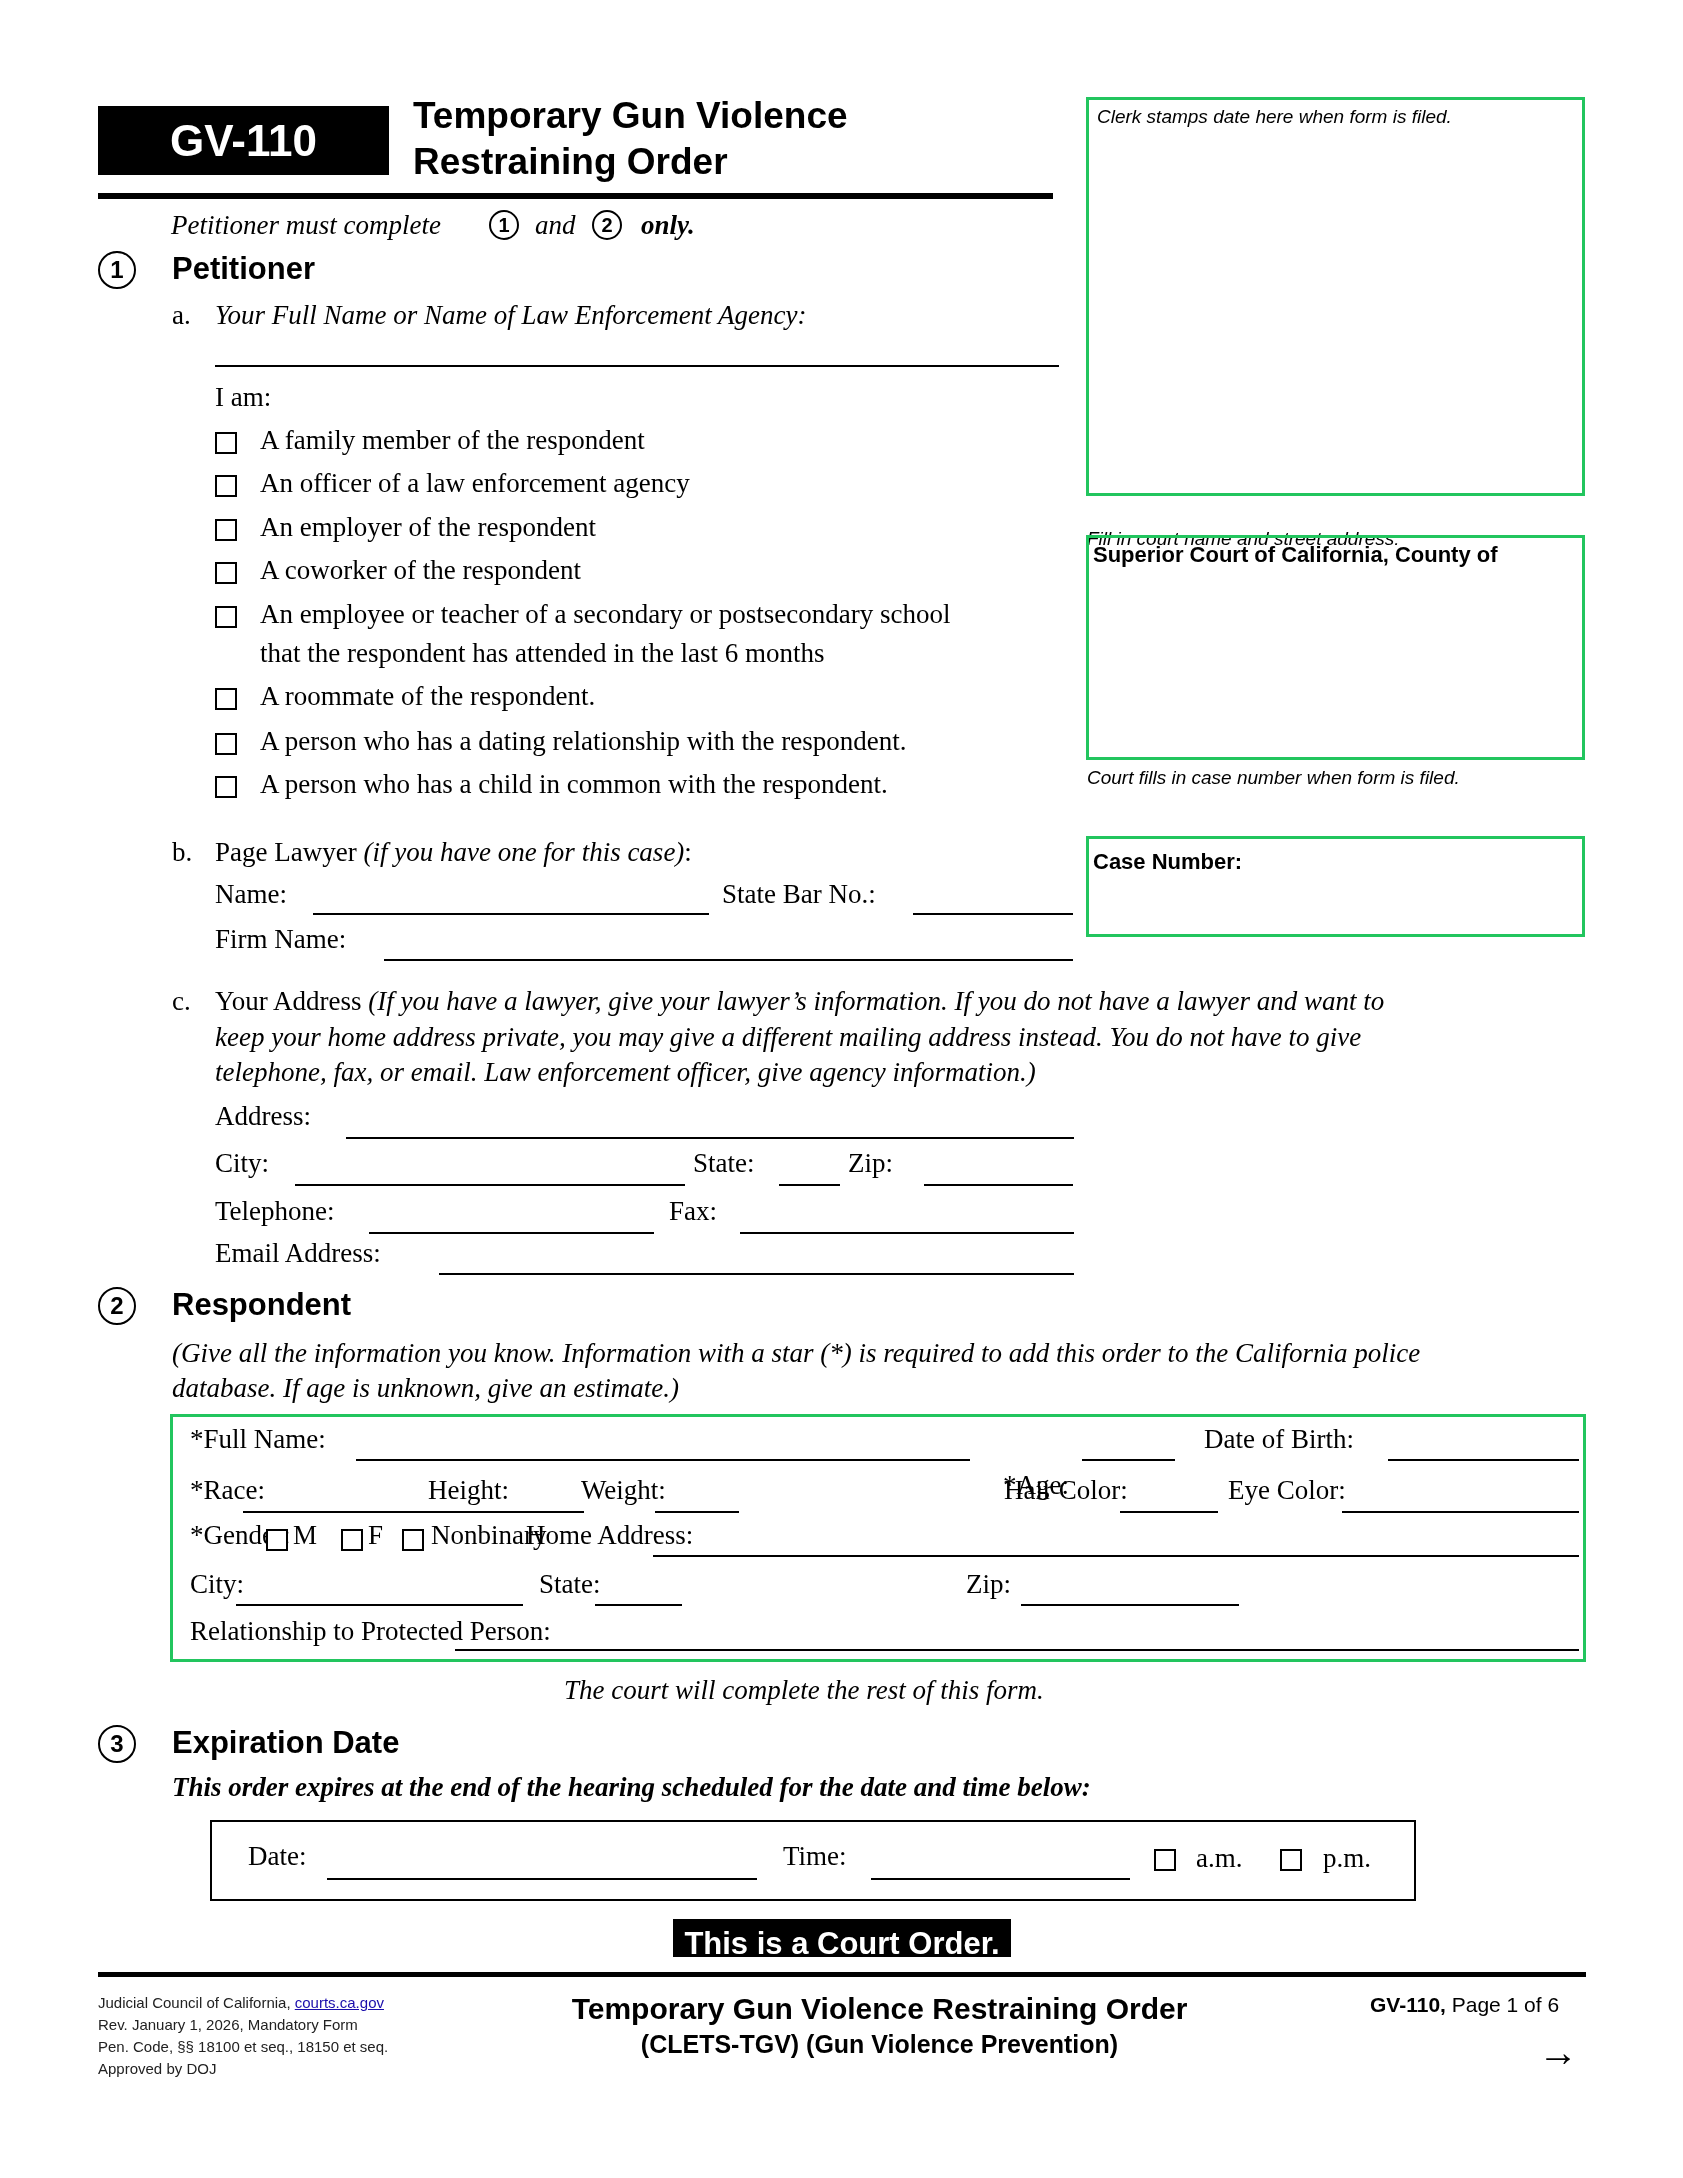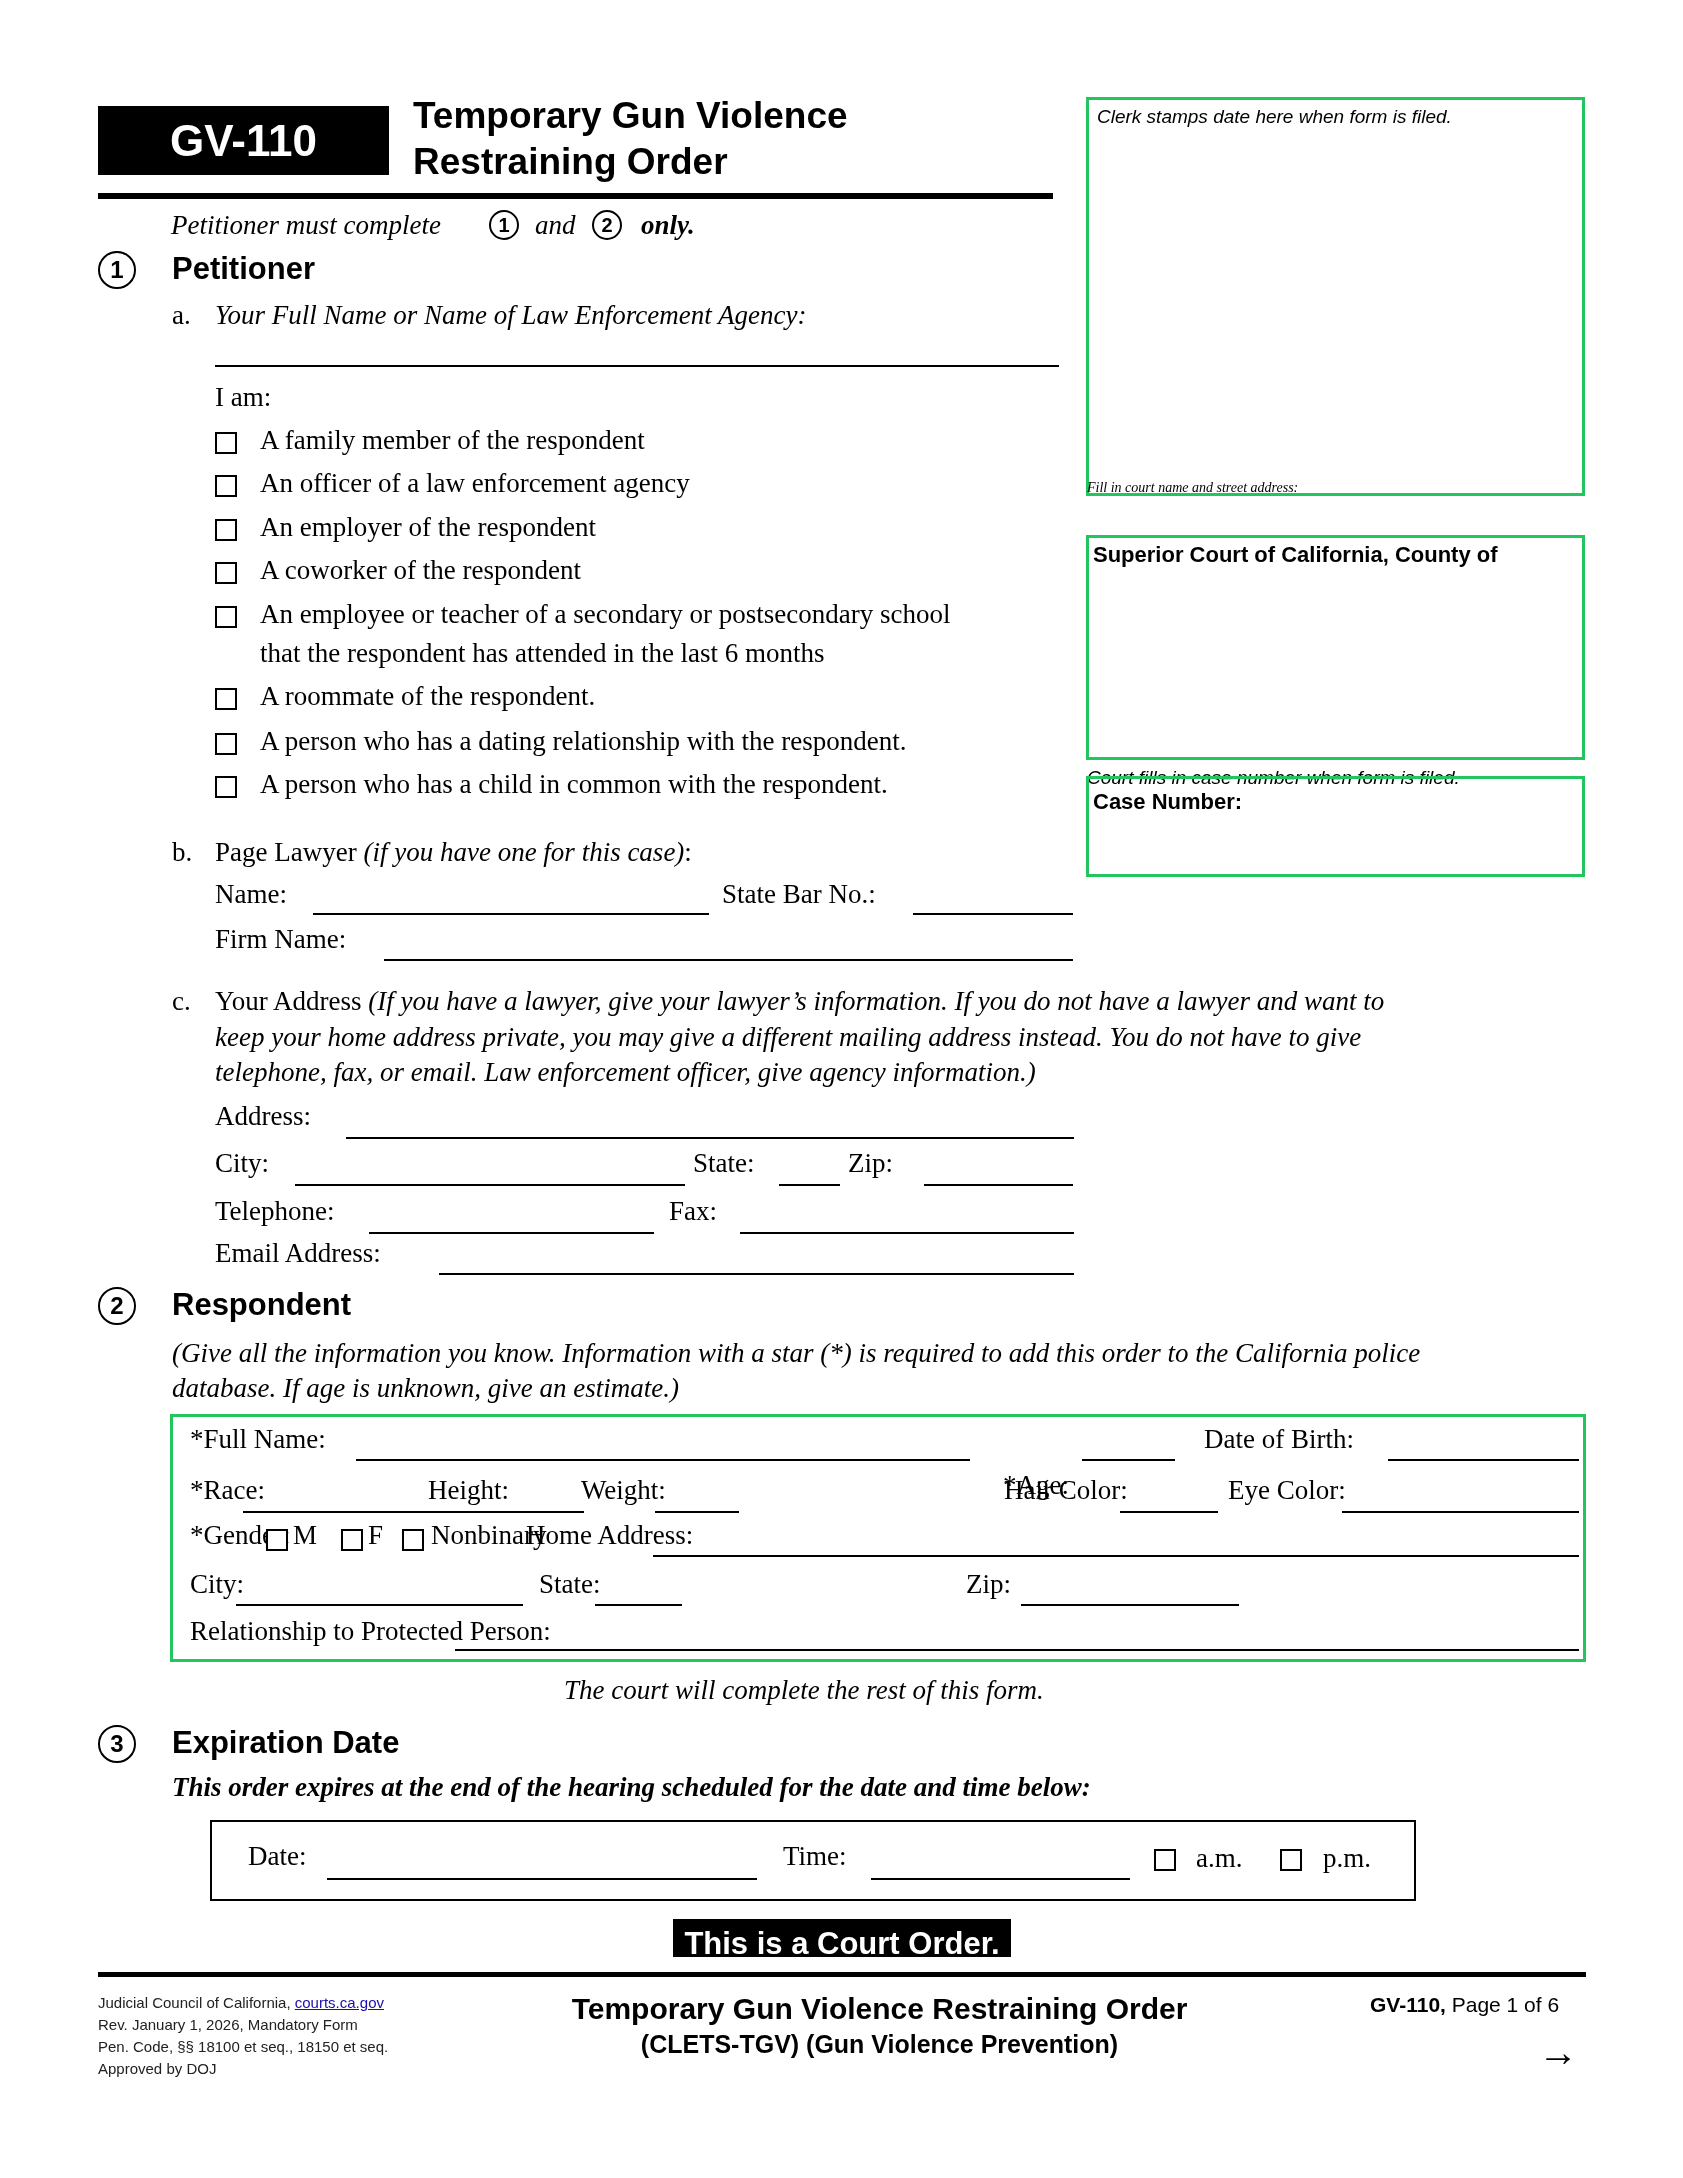--- a/index.html
+++ b/index.html
@@ -29,26 +29,26 @@
   <span>Petitioner must complete</span>
 </div>
 <div class="circ-sm" style="left:489px;top:210px;">1</div>
 <div class="abs serif ital t27" style="left:535px;top:210px;">and</div>
 <div class="circ-sm" style="left:592px;top:210px;">2</div>
 <div class="abs serif ital t27" style="left:641px;top:210px;font-weight:bold;">only.</div>
 
 <div class="box" style="left:1086px;top:97px;width:499px;height:399px;">
   <div class="sans ital" style="position:absolute;left:8px;top:6px;font-size:19px;">Clerk stamps date here when form is filed.</div>
 </div>
-<div class="abs sans ital" style="left:1087px;top:480px;font-size:14px;font-family:Liberation Serif, serif;">Fill in court name and street address:</div>
+<div class="abs sans ital" style="left:1087px;top:528px;font-size:19px;">Fill in court name and street address:</div>
 <div class="box" style="left:1086px;top:535px;width:499px;height:225px;">
   <div class="sans" style="position:absolute;left:4px;top:4px;font-size:22px;font-weight:bold;">Superior Court of California, County of</div>
 </div>
 <div class="abs sans ital" style="left:1087px;top:767px;font-size:19px;">Court fills in case number when form is filed.</div>
-<div class="box" style="left:1086px;top:776px;width:499px;height:101px;padding-left:19px;">
+<div class="box" style="left:1086px;top:836px;width:499px;height:101px;padding-left:19px;">
   <div class="sans" style="position:absolute;left:4px;top:10px;font-size:22px;font-weight:bold;">Case Number:</div>
 </div>
 
 <div class="circ" style="left:98px;top:251px;">1</div>
 <div class="abs sans" style="left:172px;top:251px;font-size:31px;font-weight:bold;">Petitioner</div>
 
 <div class="abs serif t27" style="left:172px;top:300px;">a.</div>
 <div class="abs serif t27" style="left:215px;top:300px;font-style:italic;">Your Full Name or Name of Law Enforcement Agency:</div>
 <div class="line" style="left:215px;top:365px;width:844px;"></div>
 <div class="abs serif t27" style="left:215px;top:382px;">I am:</div>

